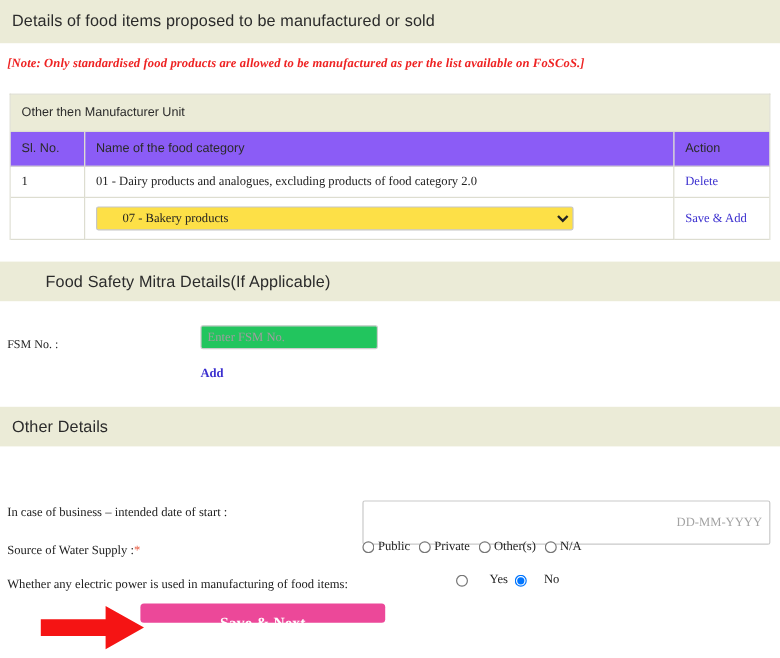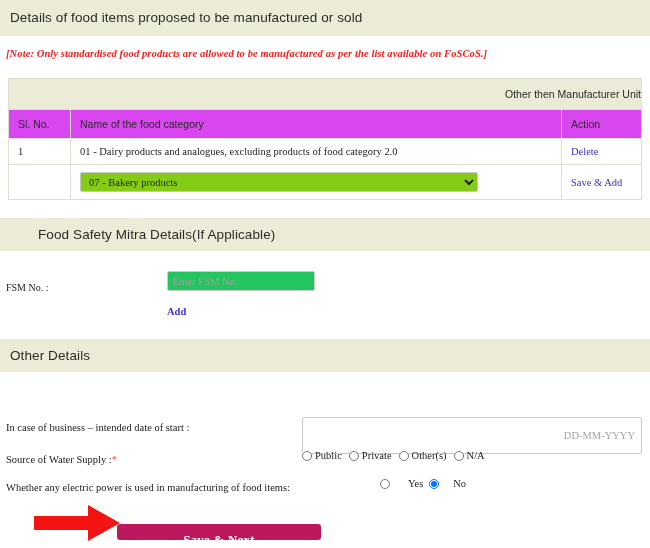--- a/index.html
+++ b/index.html
@@ -45,29 +45,29 @@
     border: 1px solid #ddddd0;
     border-bottom: none;
   }
   table.cat-table {
     width: 100%;
     border-collapse: collapse;
     table-layout: fixed;
   }
   table.cat-table caption {
     background: #ebebd7;
-    text-align: right;
+    text-align: left;
     font-family: "Liberation Sans", sans-serif;
     font-size: 10.5px;
     color: #2b2b2b;
     padding: 9px 0 9px 9px;
     border-bottom: 1px solid #ddddd0;
   }
   table.cat-table th {
-    background: #d946ef;
+    background: #8b5cf6;
     font-family: "Liberation Sans", sans-serif;
     font-weight: normal;
     font-size: 10.5px;
     color: #2b2b2b;
     text-align: left;
     padding: 8px 0 8px 9px;
     border-bottom: 1px solid #ddddd0;
     border-right: 1px solid #ddddd0;
   }
   table.cat-table th:last-child { border-right: none; }
@@ -98,22 +98,22 @@
   td.select-cell { padding: 6px 9px 6px 9px; }
   select.cat-select {
     width: 100%;
     max-width: 398px;
     height: 20px;
     font-family: "Liberation Serif", serif;
     font-size: 10.5px;
     color: #222222;
     border: 1px solid #c6c6c6;
     border-radius: 2px;
-    background: #84cc16;
-    padding: 1px 4px;
+    background: #fde047;
+    padding: 1px 17px;
     box-sizing: border-box;
   }
 
   
   .fsm-block { position: relative; height: 88px; }
   .fsm-label {
     position: absolute;
     left: 6px;
     top: 31px;
     font-size: 10px;
@@ -213,33 +213,32 @@
     position: absolute;
     left: 0;
     top: 503px;
     width: 650px;
     height: 36px;
   }
   .btn {
     position: absolute;
     top: 0;
     height: 16px;
-    background: #be185d;
+    background: #ec4899;
     color: #ffffff;
     border: none;
     border-radius: 3px;
     font-family: "Liberation Serif", serif;
     font-size: 13px;
     font-weight: bold;
     letter-spacing: 0.2px;
     cursor: pointer;
     line-height: 32px;
     text-align: center;
     padding: 0;
-    margin-top: 21px;
   }
   #btn-save-next { left: 117px; width: 204px; }
   #btn-cancel    { left: 331px; width: 204px; }
 
   
   .arrow-anno {
     position: absolute;
     left: 30px;
     top: 502px;
     width: 92px;

